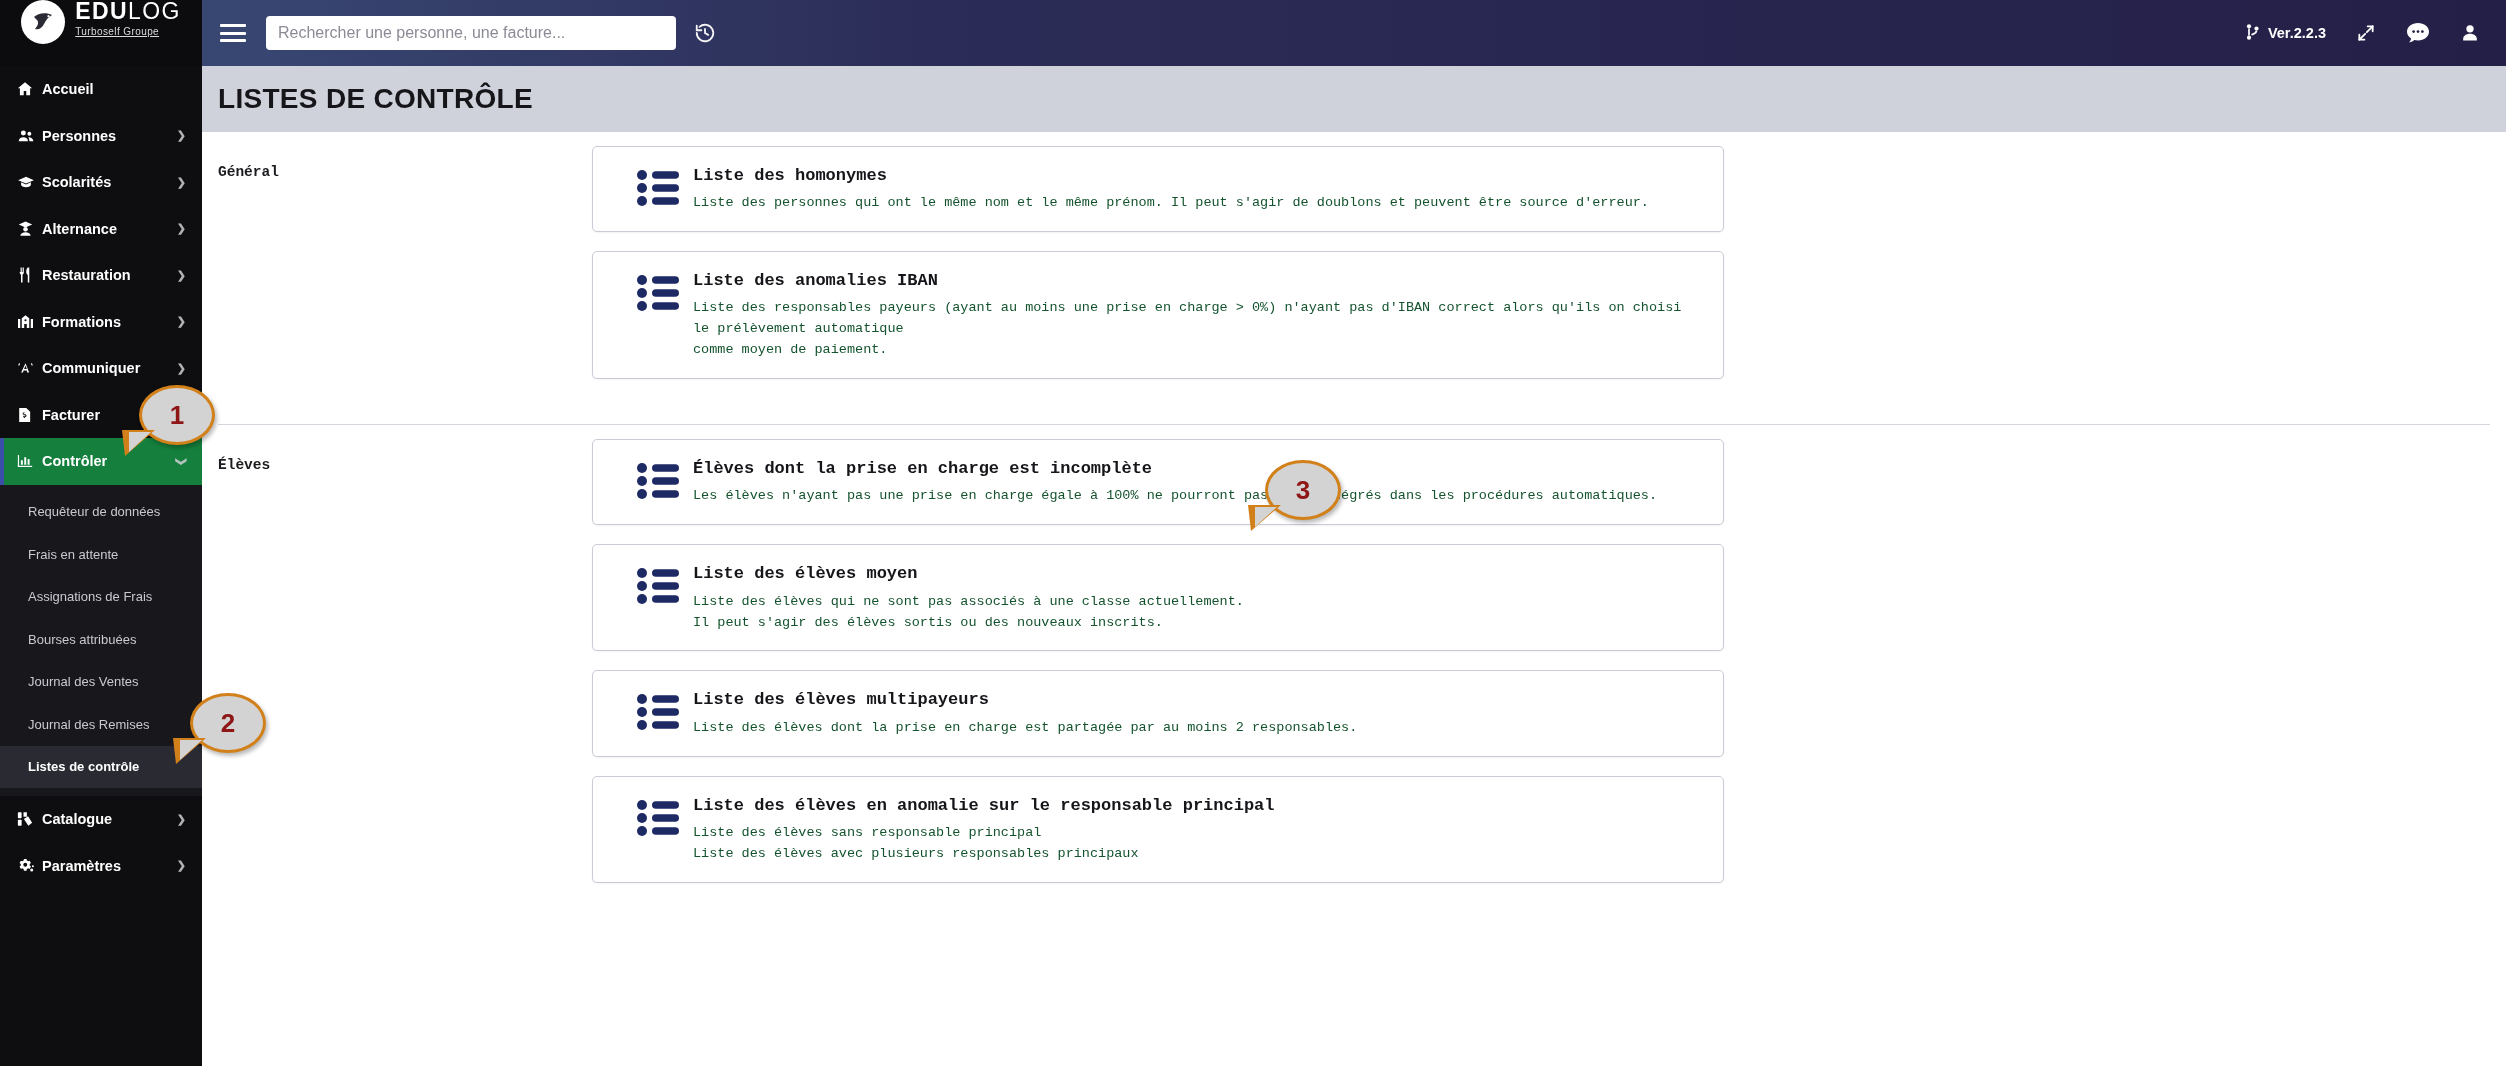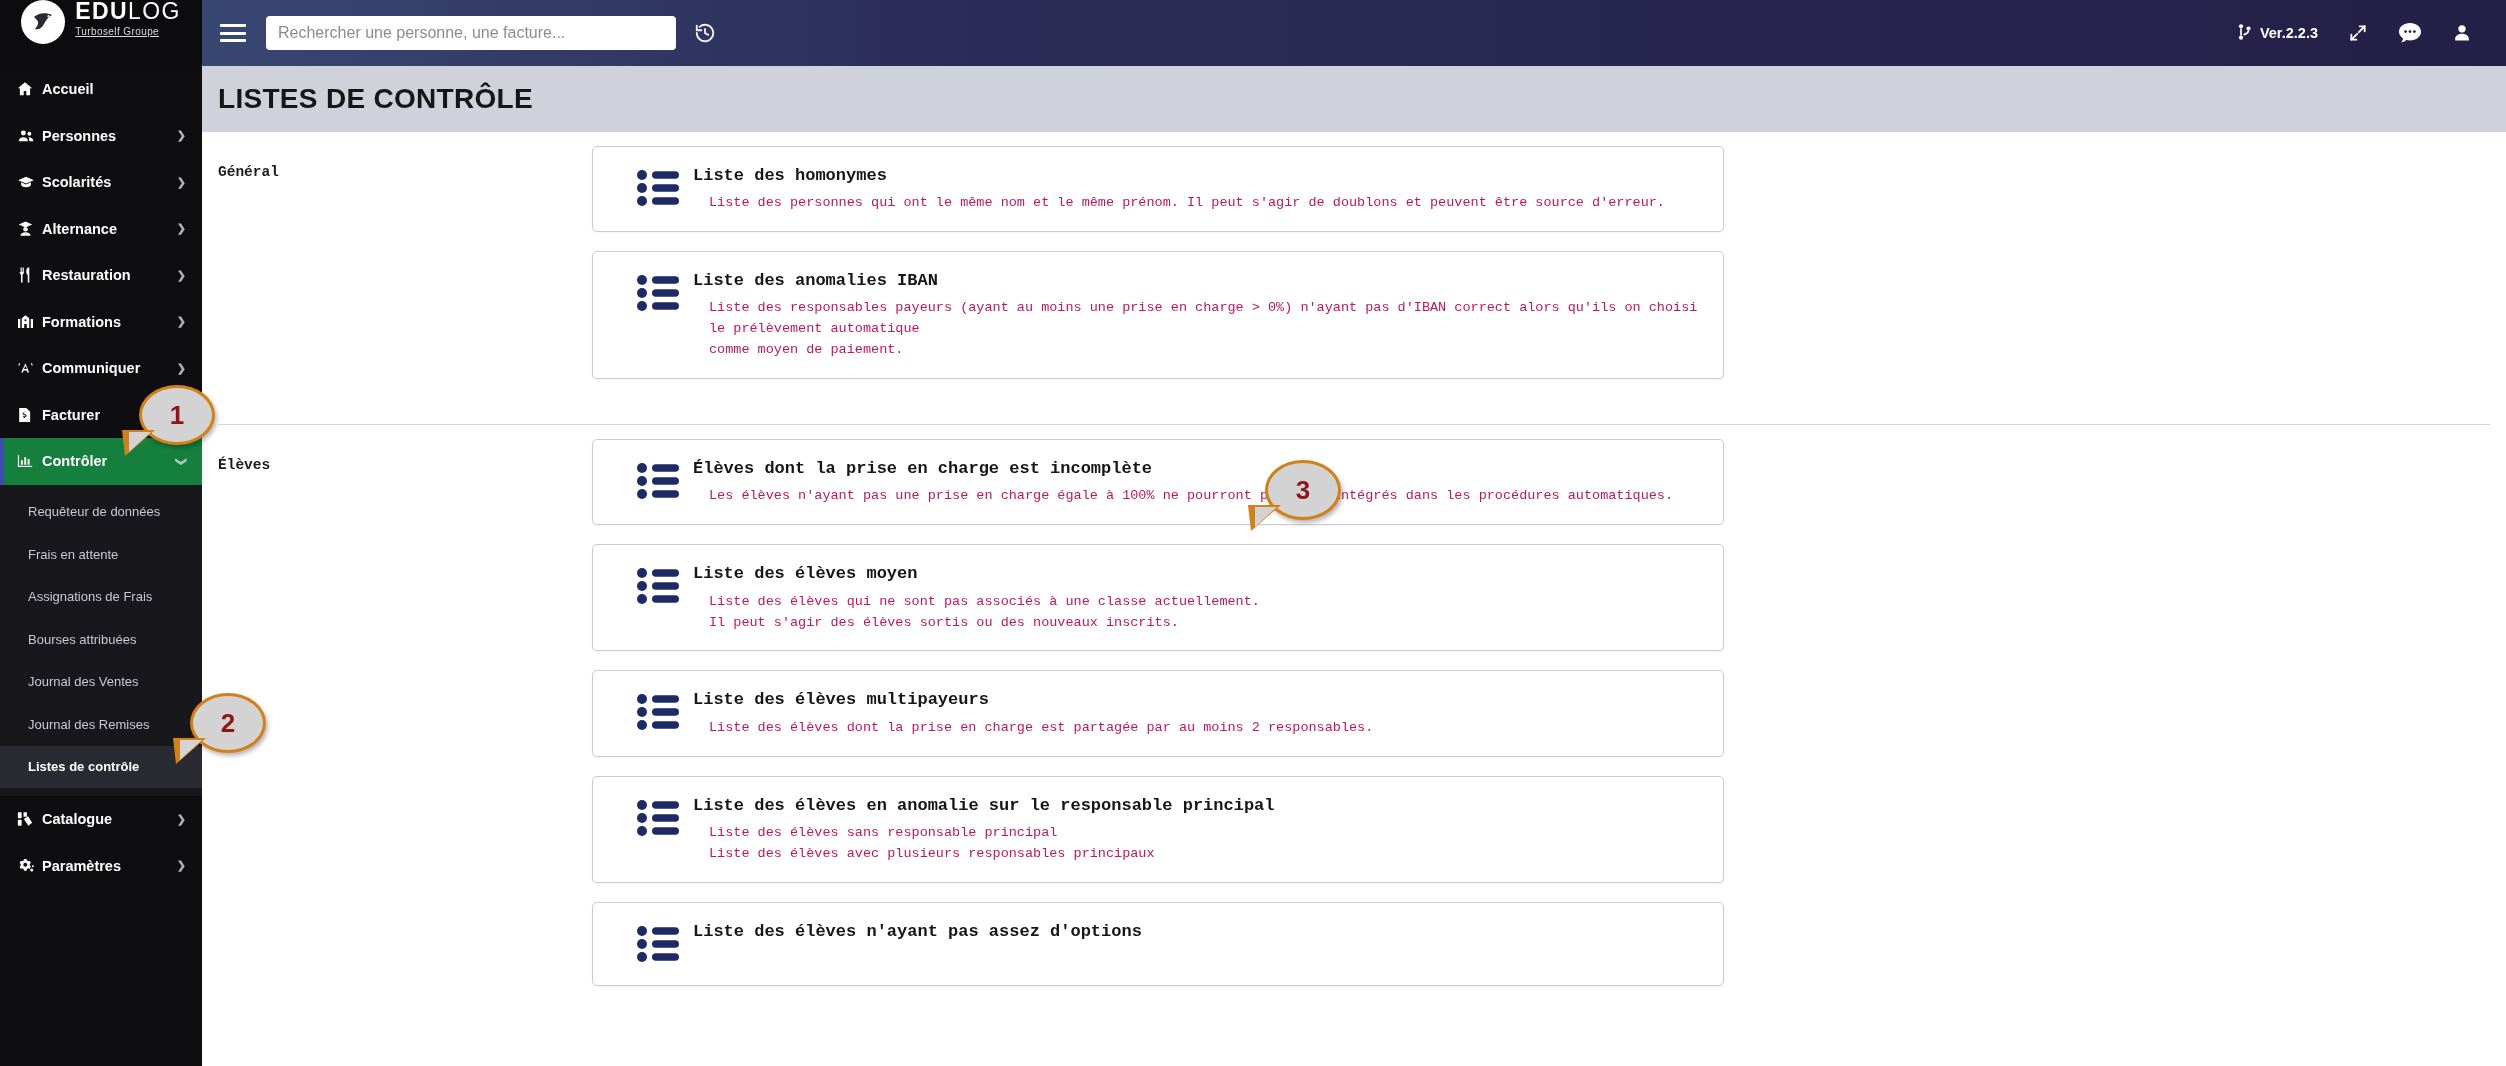--- a/index.html
+++ b/index.html
@@ -51,21 +51,21 @@
   }
   .search-input::placeholder { color: #8b8b96; }
 
   .history-icon {
     margin-left: 18px; width: 22px; height: 22px;
     cursor: pointer; opacity: .95;
   }
 
   .topbar-right {
     margin-left: auto; display: flex; 
-    gap: 30px; padding-right: 34px; color: #fff;
+    gap: 30px; padding-right: 26px; color: #fff;
   }
   .version { display: flex; align-items: center; gap: 7px; font-size: 14.5px; font-weight: 600; }
   .tb-icon { cursor: pointer; display: flex; align-items: center; }
 
   
   .sidebar {
     position: absolute; top: 66px; left: 0;
     width: 202px; height: 1000px;
     background: #0e0e11;
     overflow: hidden;
@@ -126,21 +126,21 @@
     display: flex; align-items: flex-start;
     cursor: pointer;
     box-shadow: 0 1px 2px rgba(0,0,0,0.05);
   }
   .card-icon { flex: 0 0 78px; padding-top: 5px; padding-left: 22px; }
   .card-body { flex: 1; padding-top: 1px; }
   .card-title {
     font-size: 17px; font-weight: 700; color: #15151a;
     margin-bottom: 7px; line-height: 1.25;
   }
-  .card-desc { font-size: 13.5px; color: #be185d; line-height: 1.55; margin-left: 16px; }
+  .card-desc { font-size: 13.5px; color: #14532d; line-height: 1.55; }
 
   .divider {
     height: 1px; background: #d5d7de;
     margin: 16px 16px 0 16px;
   }
 
   
   .callout {
     position: absolute; z-index: 40;
     width: 76px; height: 60px;
@@ -521,35 +521,20 @@
                 <rect x="15" y="28.2" width="27" height="7.6" rx="3.8" fill="#1e2a63"></rect>
             </svg>
           </div>
           <div class="card-body">
             <div class="card-title">Liste des élèves en anomalie sur le responsable principal</div>
             <div class="card-desc">Liste des élèves sans responsable principal</div>
             <div class="card-desc">Liste des élèves avec plusieurs responsables principaux</div>
           </div>
         </div>
 
-        <div class="card">
-          <div class="card-icon">
-            <svg width="42" height="38" viewBox="0 0 42 38">
-              <circle cx="5" cy="6" r="5" fill="#1e2a63"></circle>
-                <rect x="15" y="2.2" width="27" height="7.6" rx="3.8" fill="#1e2a63"></rect>
-              <circle cx="5" cy="19" r="5" fill="#1e2a63"></circle>
-                <rect x="15" y="15.2" width="27" height="7.6" rx="3.8" fill="#1e2a63"></rect>
-              <circle cx="5" cy="32" r="5" fill="#1e2a63"></circle>
-                <rect x="15" y="28.2" width="27" height="7.6" rx="3.8" fill="#1e2a63"></rect>
-            </svg>
-          </div>
-          <div class="card-body">
-            <div class="card-title">Liste des élèves n'ayant pas assez d'options</div>
-          </div>
-        </div>
 
       </div>
     </div>
   </div>
 
 </div>
 
 <div class="callout dl" style="left:139px; top:385px;">
   <span class="tail"></span>
   <span>1</span>

